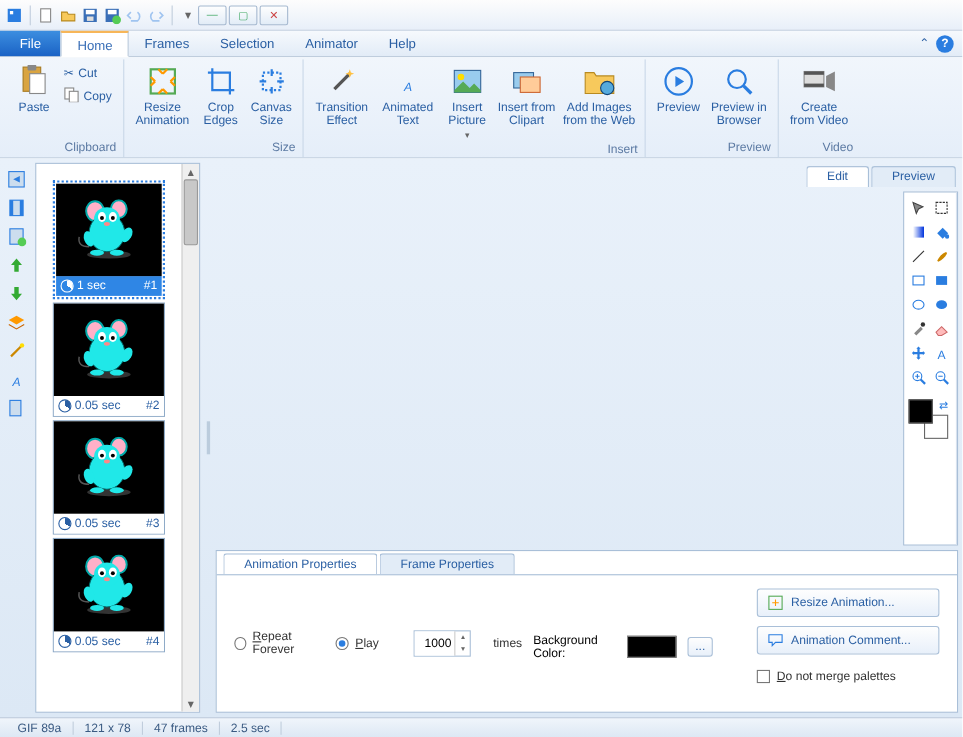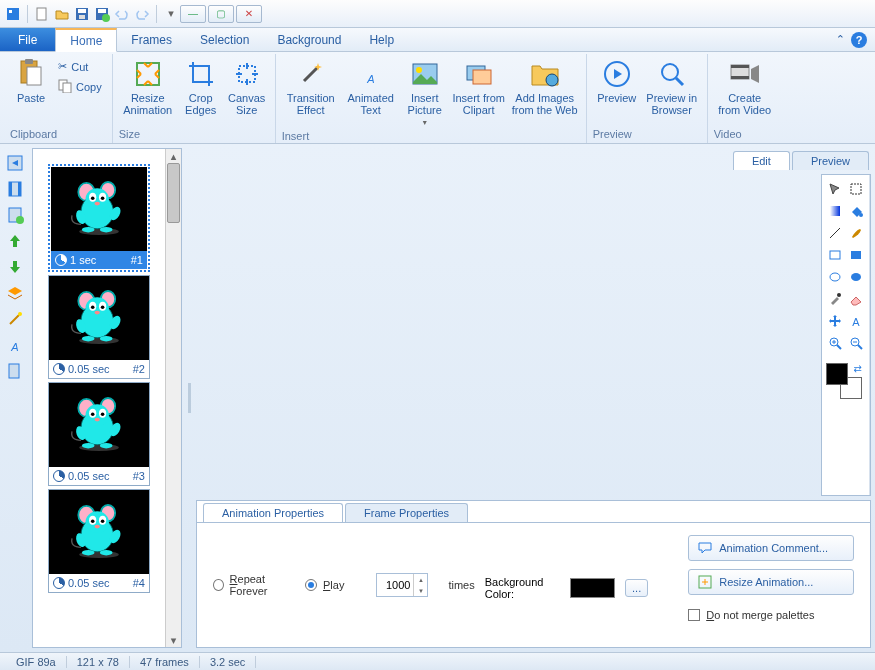--- a/index.html
+++ b/index.html
@@ -21,21 +21,21 @@
 .menurow .mtab { padding: 0 14px; display:flex;align-items:center; color:#2a5; color:#1e4e90; font-size:12px; cursor:pointer;}
 .menurow .mtab.active { background:#fff; border:1px solid #b8c8da; border-bottom:1px solid #fff; border-top:2px solid #f7b658; margin-bottom:-1px; color:#3a6fb7;}
 .menurow .mtab:not(.active){ color:#2a5fa3; }
 .menurow .spacer { flex:1; }
 .menurow .helpicons { display:flex; align-items:center; gap:6px; padding-right:8px; }
 
 
 .ribbon { height: 92px; background: linear-gradient(#f1f6fc,#e5eef9); border-bottom: 1px solid #b8c8da; display:flex; padding: 2px 4px 0 4px; }
 .rgroup { border-right: 1px solid #c9d7e8; padding: 2px 6px 0 6px; display:flex; flex-direction:column; }
 .rgroup .rbody { flex:1; display:flex; align-items:flex-start; gap:2px;}
-.rgroup .rlabel { text-align:left; color:#5c7aa3; font-size:11px; padding:1px 0 3px;}
+.rgroup .rlabel { text-align:right; color:#5c7aa3; font-size:11px; padding:1px 0 3px;}
 .rbtn-lg { width:58px; display:flex; flex-direction:column; align-items:center; gap:2px; padding:2px 2px; cursor:pointer; border-radius:3px; text-align:center;}
 .rbtn-lg .ric { width:32px; height:32px; display:flex;align-items:center;justify-content:center;}
 .rbtn-lg .rtxt { color:#2a5fa3; line-height:12px; }
 .rbtn-sm { display:flex; align-items:center; gap:4px; padding:2px 4px; cursor:pointer; color:#2a5fa3;}
 
 
 .mainrow { position:absolute; top:144px; left:0; right:0; bottom:18px; background: linear-gradient(#e9f1fa,#dce8f5); display:flex; padding:4px; gap:4px;}
 .lefttools { width:24px; display:flex; flex-direction:column; gap:4px; padding-top:4px;}
 .lefttools .lt { width:22px; height:22px; display:flex;align-items:center;justify-content:center; cursor:pointer;}
 
@@ -147,21 +147,21 @@
     <div class="wb">▢</div>
     <div class="wb close">✕</div>
   </div>
 </div>
 
 <div class="menurow">
   <div class="filebtn">File</div>
   <div class="mtab active">Home</div>
   <div class="mtab">Frames</div>
   <div class="mtab">Selection</div>
-  <div class="mtab">Background</div>
+  <div class="mtab">Animator</div>
   <div class="mtab">Help</div>
   <div class="spacer"></div>
   <div class="helpicons">
     <span style="color:#2a5fa3;cursor:pointer">⌃</span>
     <span style="width:16px;height:16px;border-radius:50%;background:#2a7de0;color:#fff;display:flex;align-items:center;justify-content:center;cursor:pointer;font-weight:bold">?</span>
   </div>
 </div>
 
 <div class="ribbon">
   <div class="rgroup">
@@ -697,39 +697,39 @@
           </label>
           <div style="display:flex;align-items:center;gap:10px;margin-top:6px">
             <span>Background Color:</span>
             <div style="width:54px;height:20px;background:#000;border:1px solid #888"></div>
             <div class="pbtn" style="padding:2px 6px">...</div>
           </div>
         </div>
         <div class="propright">
           <div class="pbtn">
               <svg width="16" height="16">
-                <path d="M2 3h12v7H8l-3 3v-3H2z" fill="none" stroke="#2a7de0"></path>
-              </svg>
-              <span>Animation Comment...</span>
+                <rect x="2" y="2" width="12" height="12" fill="none" stroke="#5a5"></rect>
+                <path d="M5 8h6M8 5v6" stroke="#f90"></path>
+              </svg>
+              <span>Resize Animation...</span>
             </div>
           <div class="pbtn">
               <svg width="16" height="16">
-                <rect x="2" y="2" width="12" height="12" fill="none" stroke="#5a5"></rect>
-                <path d="M5 8h6M8 5v6" stroke="#f90"></path>
-              </svg>
-              <span>Resize Animation...</span>
+                <path d="M2 3h12v7H8l-3 3v-3H2z" fill="none" stroke="#2a7de0"></path>
+              </svg>
+              <span>Animation Comment...</span>
             </div>
           <label class="chkbox" style="margin-top:6px">
               <span class="cb"></span>
               <span><u>D</u><span id="nomerge-rest">o not merge palettes</span></span>
             </label>
         </div>
       </div>
     </div>
   </div>
 </div>
 
 <div class="statusbar">
   <div class="cell">GIF 89a</div>
   <div class="cell">121 x 78</div>
   <div class="cell">47 frames</div>
-  <div class="cell">3.2 sec</div>
+  <div class="cell">2.5 sec</div>
 </div>
 
 </body></html>

